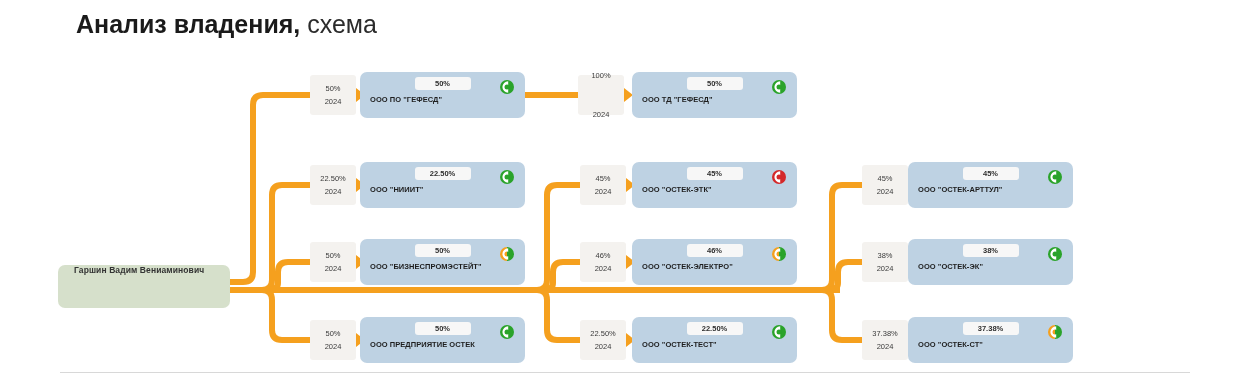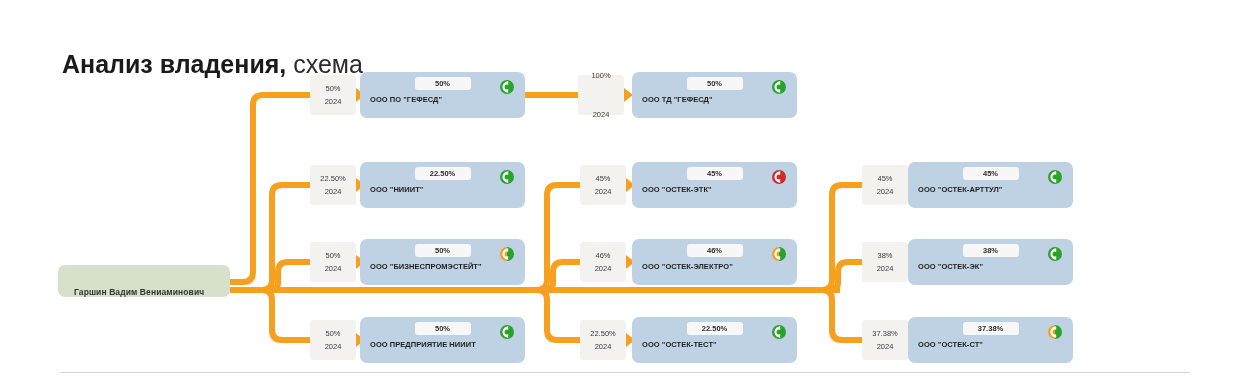--- a/index.html
+++ b/index.html
@@ -3,39 +3,39 @@
 <meta charset="utf-8">
 <style>
   html,body{margin:0;padding:0;}
   body{
     width:1241px;height:377px;background:#ffffff;
     font-family:"Liberation Sans","DejaVu Sans",sans-serif;
     overflow:hidden;position:relative;
   }
 
   .page-title{
-    position:absolute;left:62px;top:10px;
-    font-size:25px;color:#1a1a1a;white-space:nowrap;margin-top:40px;
+    position:absolute;left:76px;top:10px;
+    font-size:25px;color:#1a1a1a;white-space:nowrap;
   }
   .page-title .t-bold{font-weight:bold;}
   .page-title .t-light{font-weight:normal;color:#2b2b2b;}
 
   .footer-rule{
     position:absolute;left:60px;top:372px;width:1130px;height:1px;
     background:#d8d8d8;
   }
 
   .canvas{position:absolute;left:0;top:0;width:1241px;height:377px;}
   .edges{position:absolute;left:0;top:0;width:1241px;height:377px;}
 
   
   .root-node{
-    position:absolute;left:58px;top:265px;width:172px;height:32px;
+    position:absolute;left:58px;top:265px;width:172px;height:43px;
     background:#d6e0cb;border-radius:7px;
-    display:flex;align-items:flex-end;
+    display:flex;align-items:flex-start;
   }
   .root-label{
     font-size:8.5px;font-weight:bold;color:#333333;
     padding-left:16px;letter-spacing:.1px;line-height:1.2;
   }
 
   
   .badge{
     position:absolute;width:46px;height:40px;
     background:#f4f2ef;border-radius:3px;
@@ -272,21 +272,21 @@
       <svg viewBox="0 0 16 16" xmlns="http://www.w3.org/2000/svg">
         <circle cx="8" cy="8" r="7" fill="#2aa32a"></circle>
         <path d="M8 2.2 A5.8 5.8 0 0 0 8 13.8 Z" fill="#ffffff" transform="translate(1.2,0)"></path>
         <circle cx="8" cy="8" r="2.5" fill="#2aa32a"></circle>
       </svg>
     </div>
   </div>
 
   <div class="node" style="left:360px;top:317px;">
     <div class="n-pct">50%</div>
-    <div class="n-name">ООО ПРЕДПРИЯТИЕ НИИИТ</div>
+    <div class="n-name">ООО ПРЕДПРИЯТИЕ ОСТЕК</div>
     <div class="n-icon">
       <svg viewBox="0 0 16 16" xmlns="http://www.w3.org/2000/svg">
         <circle cx="8" cy="8" r="7" fill="#2aa32a"></circle>
         <path d="M8 2.2 A5.8 5.8 0 0 0 8 13.8 Z" fill="#ffffff" transform="translate(1.2,0)"></path>
         <circle cx="8" cy="8" r="2.5" fill="#2aa32a"></circle>
       </svg>
     </div>
   </div>
 
   <div class="node" style="left:632px;top:317px;">

